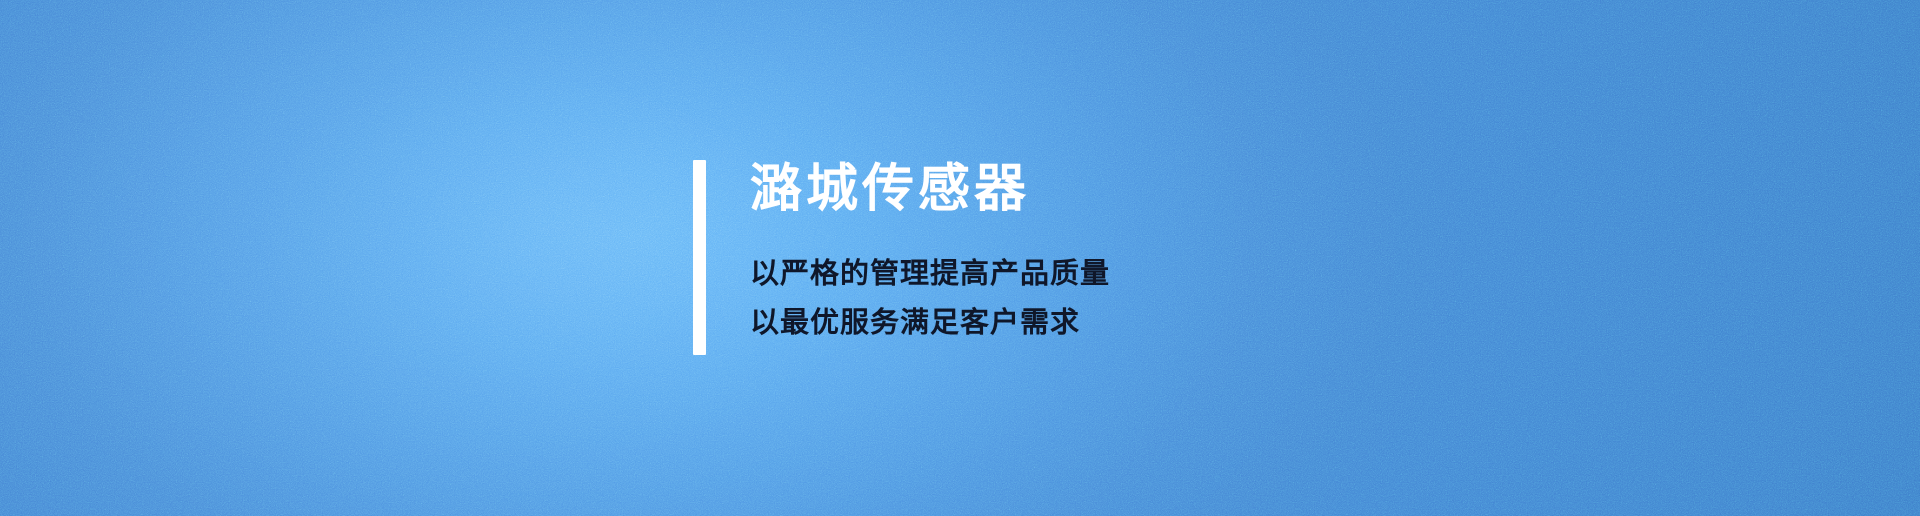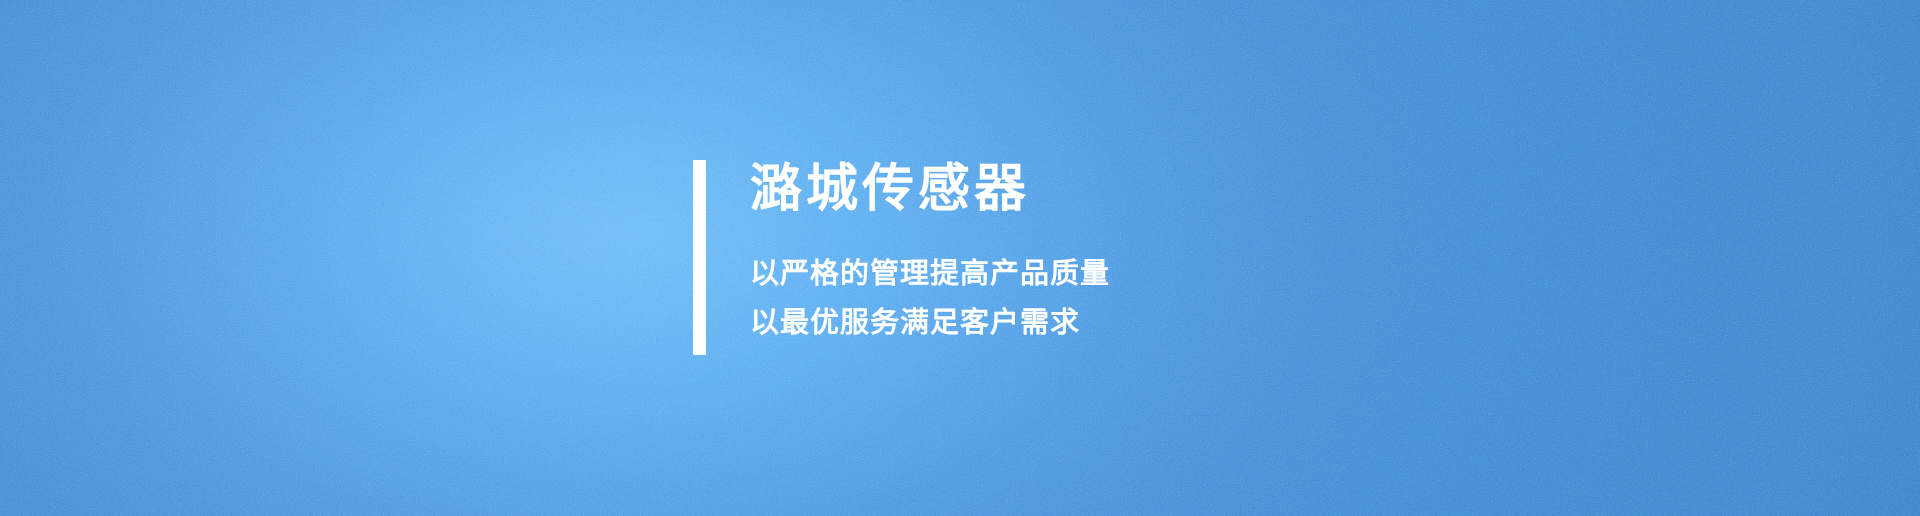--- a/index.html
+++ b/index.html
@@ -83,21 +83,21 @@
     margin: 0;
     color: #ffffff;
     font-size: 52px;
     font-weight: bold;
     line-height: 1;
     letter-spacing: 4px;
     padding-top: 2px;
   }
 
   .banner-subtitle {
-    color: #ffffff;
+    color: #0f172a;
     font-size: 29px;
     font-weight: bold;
     line-height: 1;
     letter-spacing: 1px;
     white-space: nowrap;
   }
 
   .banner-subtitle.line-1 { margin-top: 45px; }
   .banner-subtitle.line-2 { margin-top: 20px; }
 </style>

